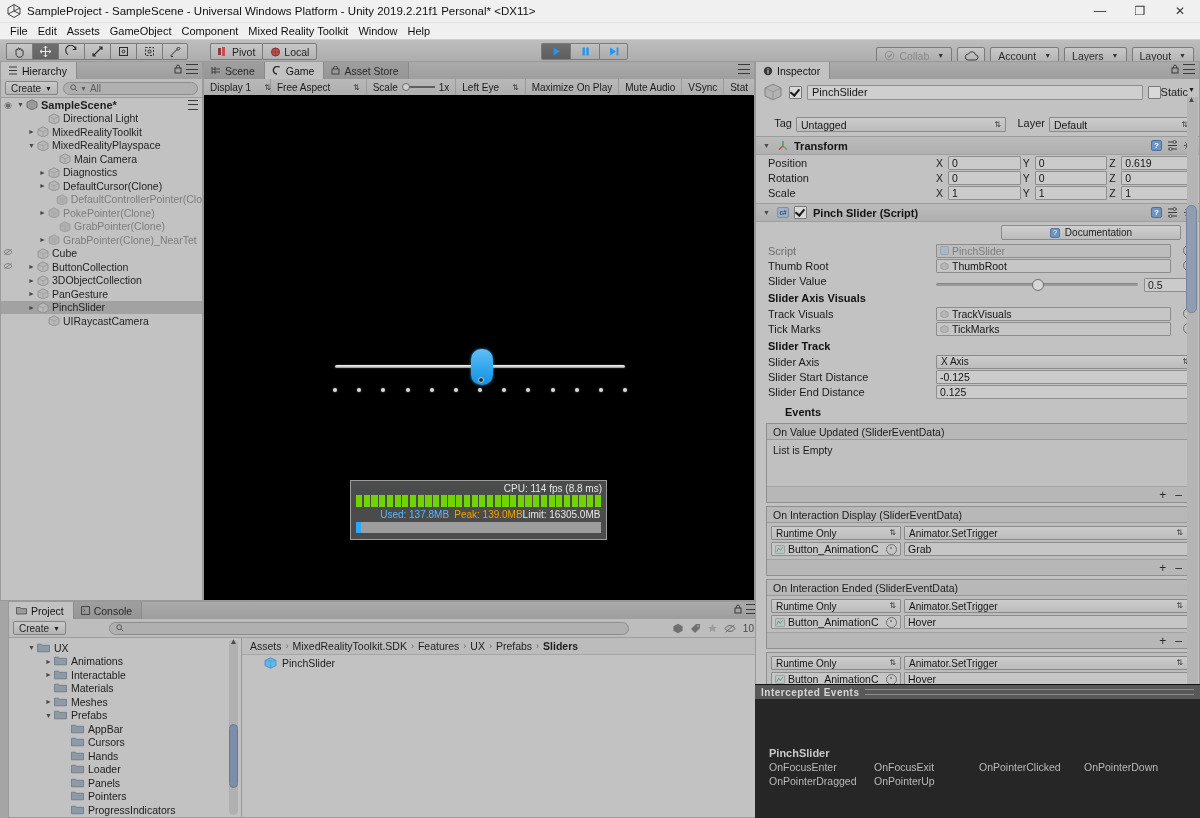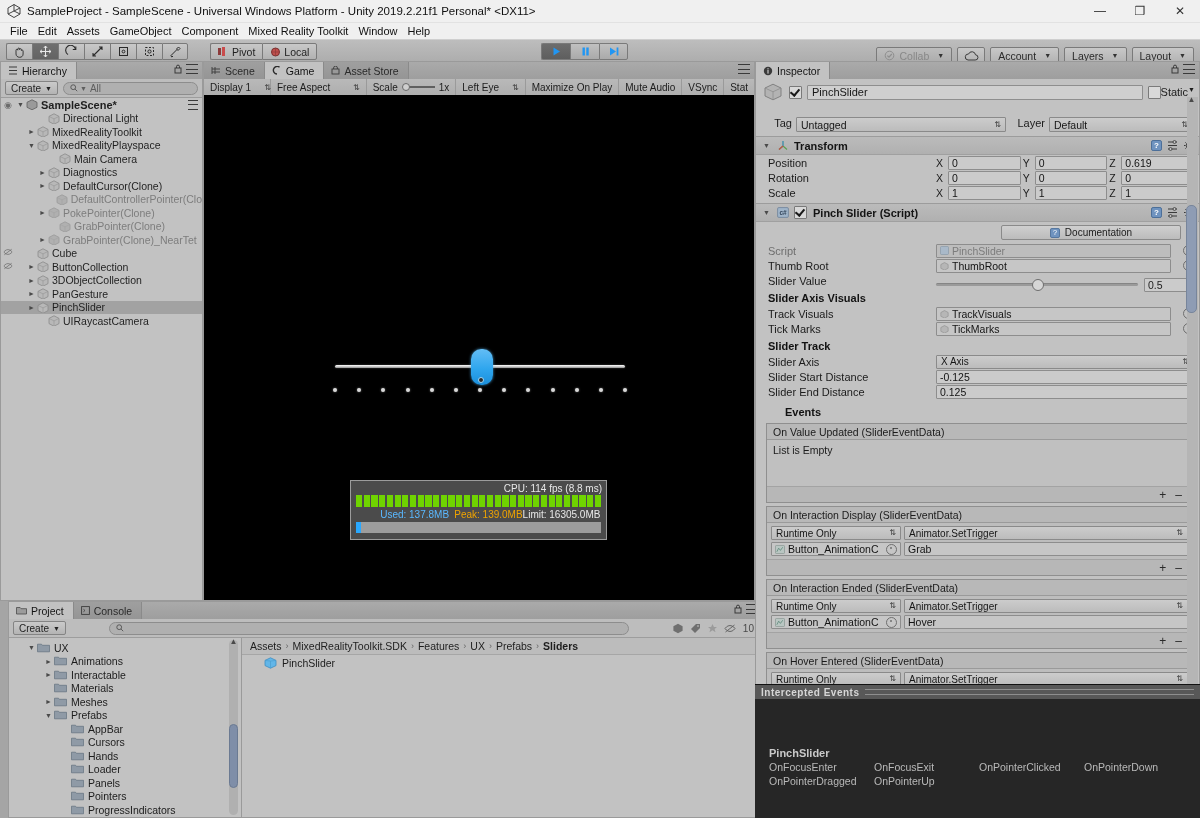--- a/index.html
+++ b/index.html
@@ -1248,21 +1248,20 @@
               <div class="objfield evt-fn">
                 <span>Hover</span>
               </div>
             </div>
             <div class="evt-foot">
               <span>+</span>
               <span>–</span>
             </div>
           </div>
           <div class="evtbox">
-            <div class="evt-title">On Hover Entered (SliderEventData)</div>
             <div class="evt-row">
               <div class="dropdown evt-sel" style="height:14px;font-size:10px;">
                 <span>Runtime Only</span>
                 <span class="ddarrow">⇅</span>
               </div>
               <div class="dropdown evt-fn" style="height:14px;font-size:10px;">
                 <span>Animator.SetTrigger</span>
                 <span class="ddarrow">⇅</span>
               </div>
             </div>

